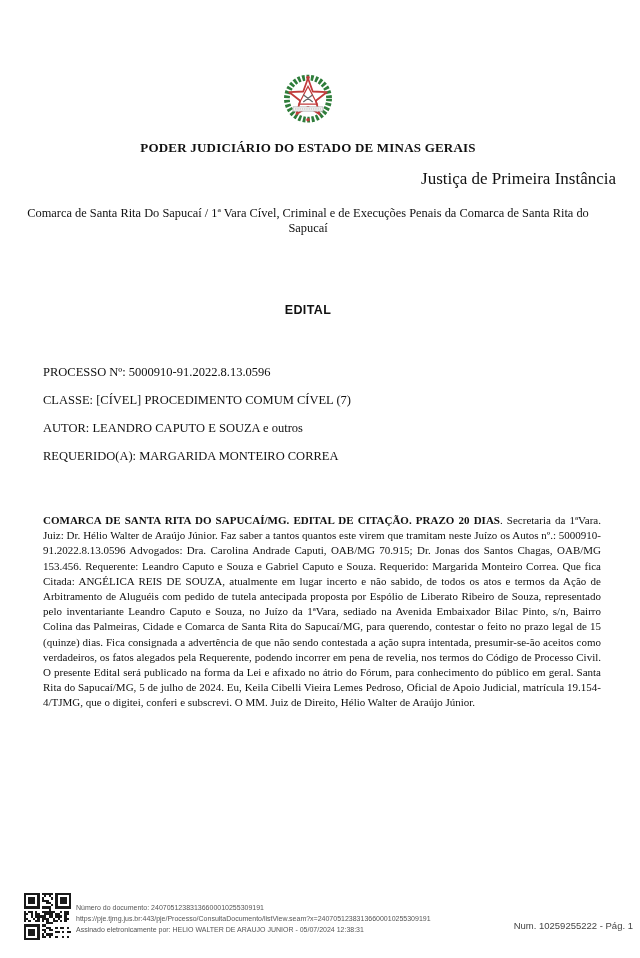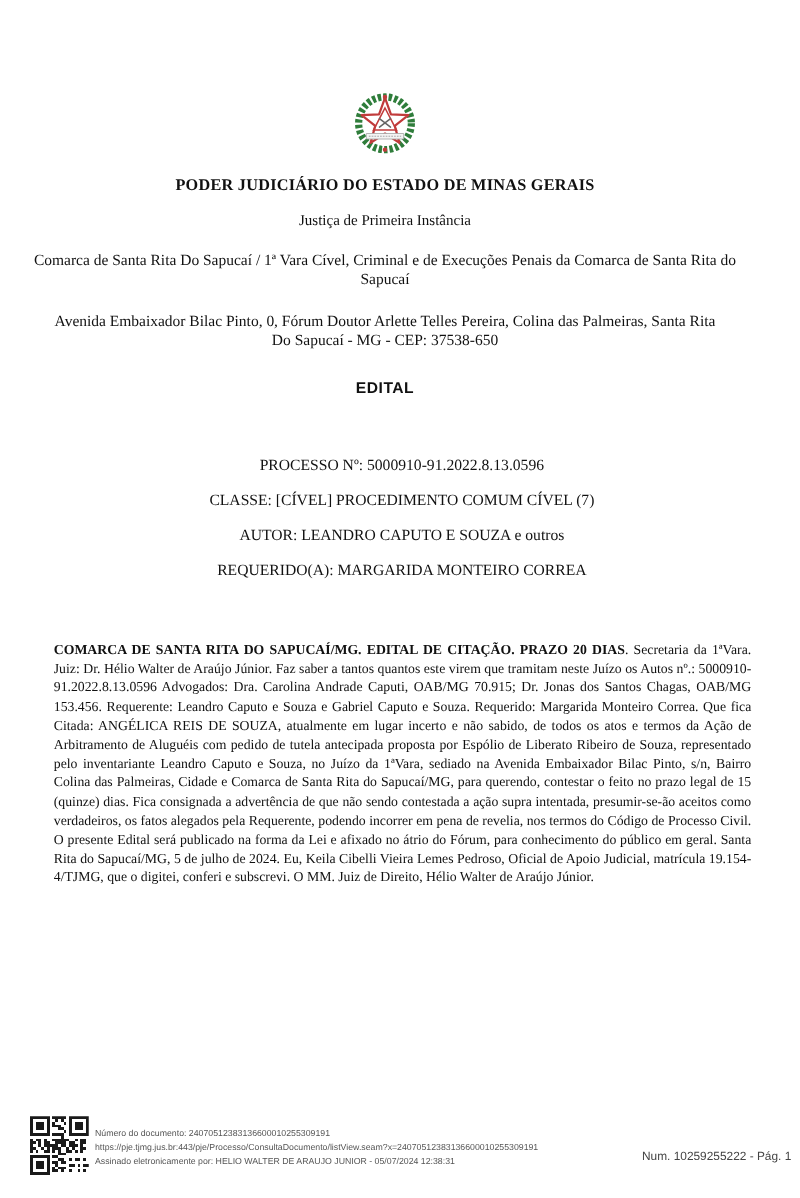--- a/index.html
+++ b/index.html
@@ -6,34 +6,34 @@
   body{
     width:640px;height:958px;position:relative;background:#ffffff;
     font-family:"Liberation Serif",serif;color:#111111;overflow:hidden;
   }
   .page{position:absolute;inset:0;}
 
   
   .header{position:absolute;top:66px;left:0;width:616px;text-align:center;}
   .crest{display:block;margin:0 auto;width:74px;height:68px;}
   .org{margin:6px 0 0;font-size:13px;font-weight:bold;letter-spacing:.2px;}
-  .instance{margin:13px 0 0;font-size:12px;}
+  .instance{margin:13px 0 0;font-size:17px;text-align:right;}
   .comarca{margin:17px auto 0;max-width:566px;font-size:12.4px;line-height:14.6px;}
   .address{margin:20px auto 0;max-width:544px;font-size:12.4px;line-height:14.6px;}
 
   
   .edital-title{
     position:absolute;top:303px;left:0;width:616px;text-align:center;
     font-family:"Liberation Sans",sans-serif;font-weight:bold;font-size:12.5px;
     letter-spacing:.4px;
   }
 
   
   .case{position:absolute;top:365px;left:43px;right:40px;}
-  .case p{margin:0 0 13px;font-size:12.5px;line-height:15px;text-align:center;}
+  .case p{margin:0 0 13px;font-size:12.5px;line-height:15px;}
 
   
   .body-text{
     position:absolute;top:502px;left:43px;width:558px;
     font-size:11px;line-height:15.2px;text-align:justify;
   }
   .body-text .lead{font-weight:bold;}
 
   
   .qr{position:absolute;left:24px;top:893px;width:47px;height:47px;}
@@ -59,21 +59,20 @@
       <circle cx="50" cy="79" r="2.6" fill="#c13b3b"></circle>
       <path d="M50 18 L57 37.5 L77.5 38.5 L61.5 51 L67 71 L50 60 L33 71 L38.5 51 L22.5 38.5 L43 37.5 Z" fill="#ffffff" stroke="#c13b3b" stroke-width="2.6" stroke-linejoin="round"></path>
       <path d="M50 30 L63.5 56 L36.5 56 Z" fill="none" stroke="#c13b3b" stroke-width="1.8"></path>
       <path d="M43.5 42.5 L56.5 52.5 M56.5 42.5 L43.5 52.5" stroke="#666666" stroke-width="1.8" stroke-linecap="round"></path>
       <path d="M28 60 L72 60 L72 66.5 L28 66.5 Z" fill="#f4f4f4" stroke="#a8a8a8" stroke-width="1"></path>
       <path d="M31 63.2 L69 63.2" stroke="#9a9a9a" stroke-width="1" stroke-dasharray="2 1.3"></path>
     </svg>
     <div class="org">PODER JUDICIÁRIO DO ESTADO DE MINAS GERAIS</div>
     <div class="instance">Justiça de Primeira Instância</div>
     <div class="comarca">Comarca de Santa Rita Do Sapucaí / 1ª Vara Cível, Criminal e de Execuções Penais da Comarca de Santa Rita do Sapucaí</div>
-    <div class="address">Avenida Embaixador Bilac Pinto, 0, Fórum Doutor Arlette Telles Pereira, Colina das Palmeiras, Santa Rita Do Sapucaí - MG - CEP: 37538-650</div>
   </div>
 
   <div class="edital-title">EDITAL</div>
 
   <div class="case">
     <p>PROCESSO Nº: 5000910-91.2022.8.13.0596</p>
     <p>CLASSE: [CÍVEL] PROCEDIMENTO COMUM CÍVEL (7)</p>
     <p>AUTOR: LEANDRO CAPUTO E SOUZA e outros</p>
     <p>REQUERIDO(A): MARGARIDA MONTEIRO CORREA</p>
   </div>

